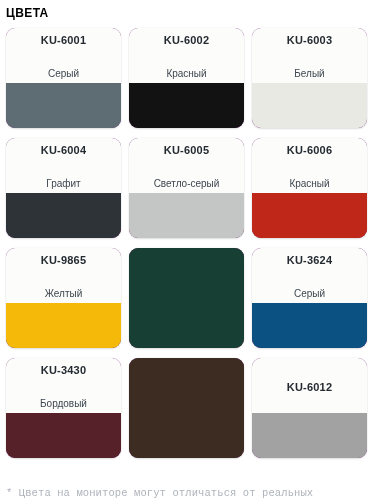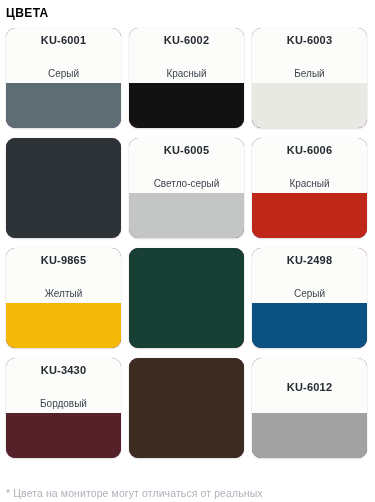--- a/index.html
+++ b/index.html
@@ -90,20 +90,21 @@
   }
 
   .disclaimer {
     position: absolute;
     left: 6px;
     bottom: 8px;
     font-size: 10.5px;
     color: #aeb3bb;
     line-height: 14px;
     letter-spacing: 0.1px;
+    font-family: Liberation Mono, monospace;
   }
 </style>
 </head>
 <body>
 
 <div class="page">
 
   <h1 class="page-title">ЦВЕТА</h1>
 
   <div class="swatch-grid">
@@ -122,20 +123,24 @@
         <div class="swatch-color" style="background: rgb(18, 18, 18);"></div>
       </div>
       <div class="swatch-card">
         <div class="swatch-label">
           <div class="swatch-code">KU-6003</div>
           <div class="swatch-name">Белый</div>
         </div>
         <div class="swatch-color" style="background: rgb(233, 233, 228);"></div>
       </div>
       <div class="swatch-card">
+        <div class="swatch-label">
+          <div class="swatch-code">KU-6004</div>
+          <div class="swatch-name">Графит</div>
+        </div>
         <div class="swatch-color" style="background: rgb(46, 51, 56);"></div>
       </div>
       <div class="swatch-card">
         <div class="swatch-label">
           <div class="swatch-code">KU-6005</div>
           <div class="swatch-name">Светло-серый</div>
         </div>
         <div class="swatch-color" style="background: rgb(196, 198, 198);"></div>
       </div>
       <div class="swatch-card">
@@ -150,21 +155,21 @@
           <div class="swatch-code">KU-9865</div>
           <div class="swatch-name">Желтый</div>
         </div>
         <div class="swatch-color" style="background: rgb(245, 186, 9);"></div>
       </div>
       <div class="swatch-card">
         <div class="swatch-color" style="background: rgb(24, 63, 52);"></div>
       </div>
       <div class="swatch-card">
         <div class="swatch-label">
-          <div class="swatch-code">KU-2498</div>
+          <div class="swatch-code">KU-3624</div>
           <div class="swatch-name">Серый</div>
         </div>
         <div class="swatch-color" style="background: rgb(11, 81, 130);"></div>
       </div>
       <div class="swatch-card">
         <div class="swatch-label">
           <div class="swatch-code">KU-3430</div>
           <div class="swatch-name">Бордовый</div>
         </div>
         <div class="swatch-color" style="background: rgb(87, 33, 42);"></div>

